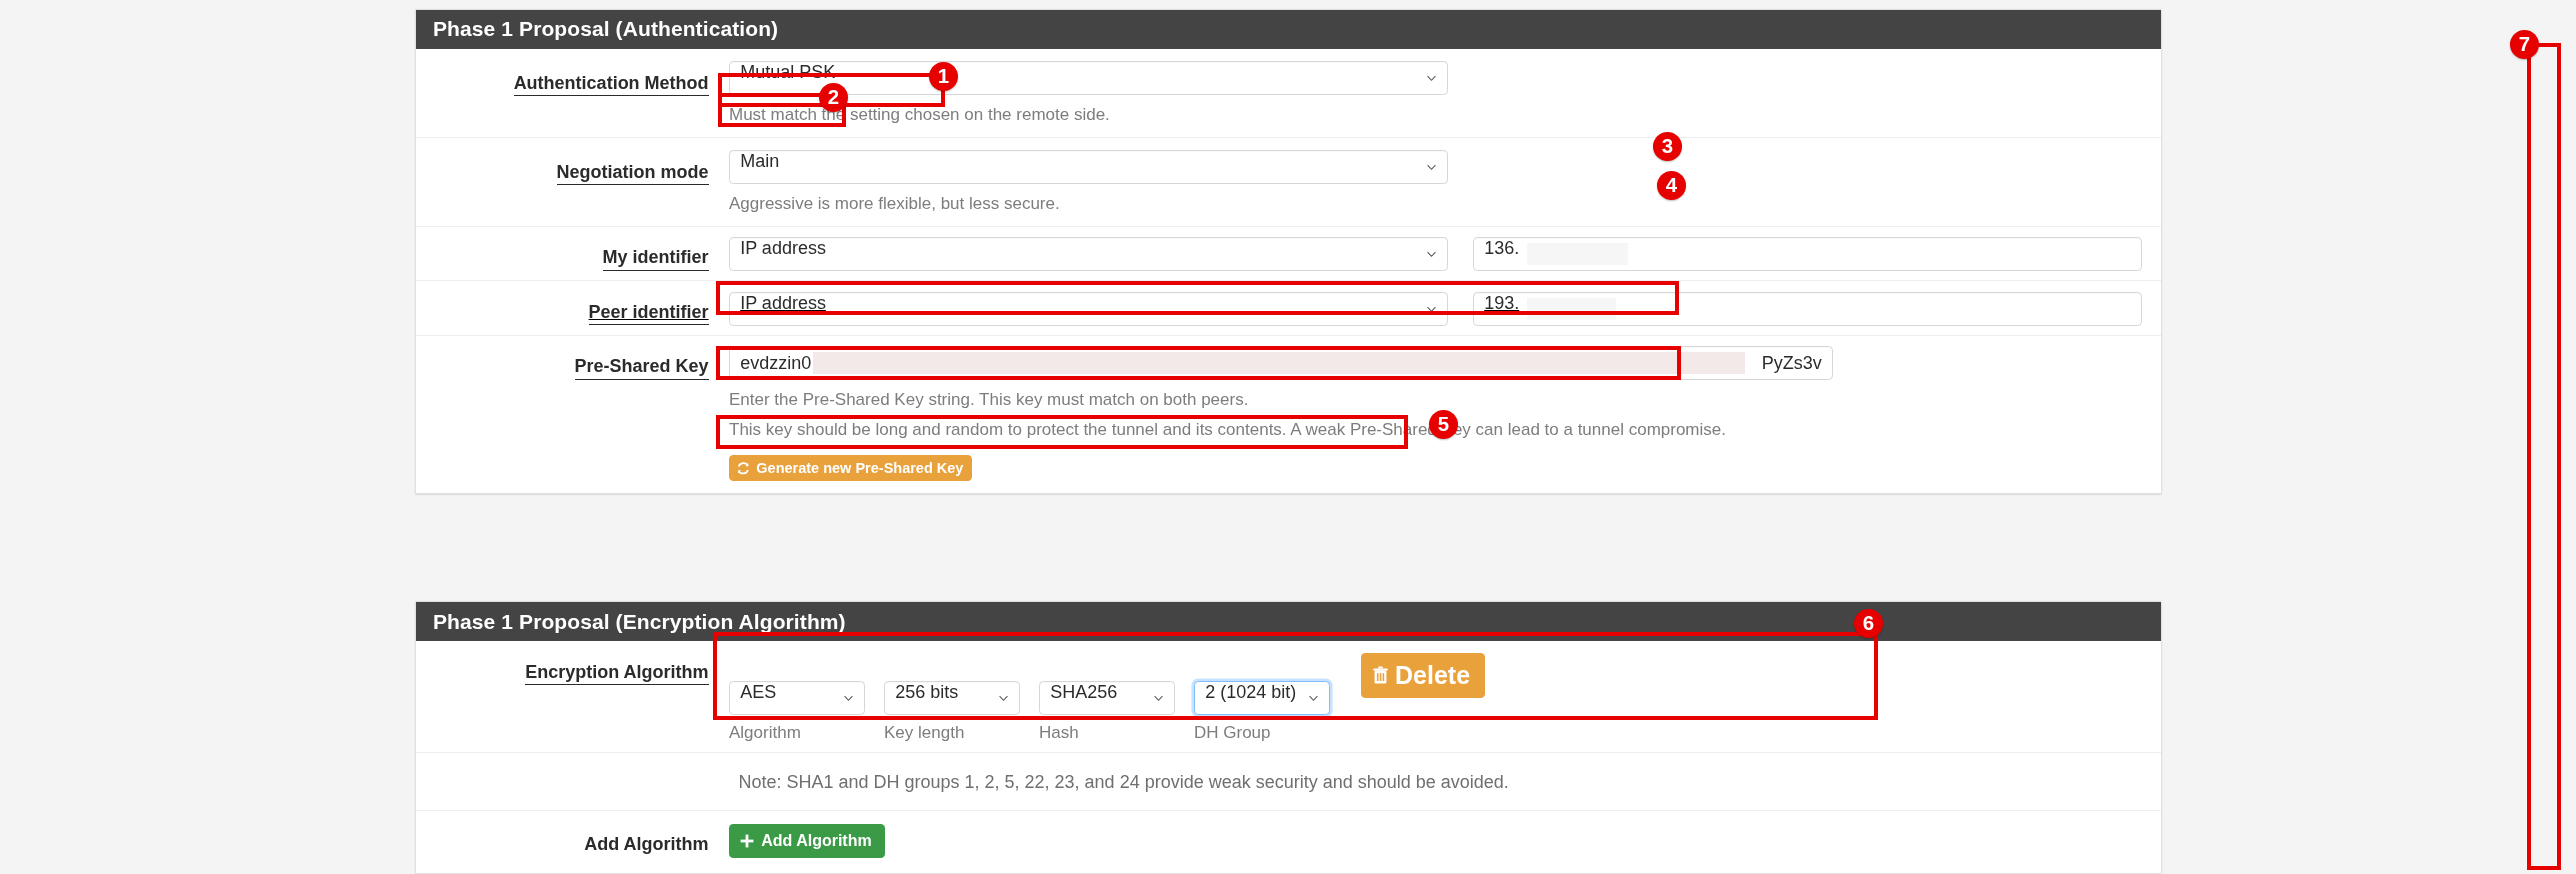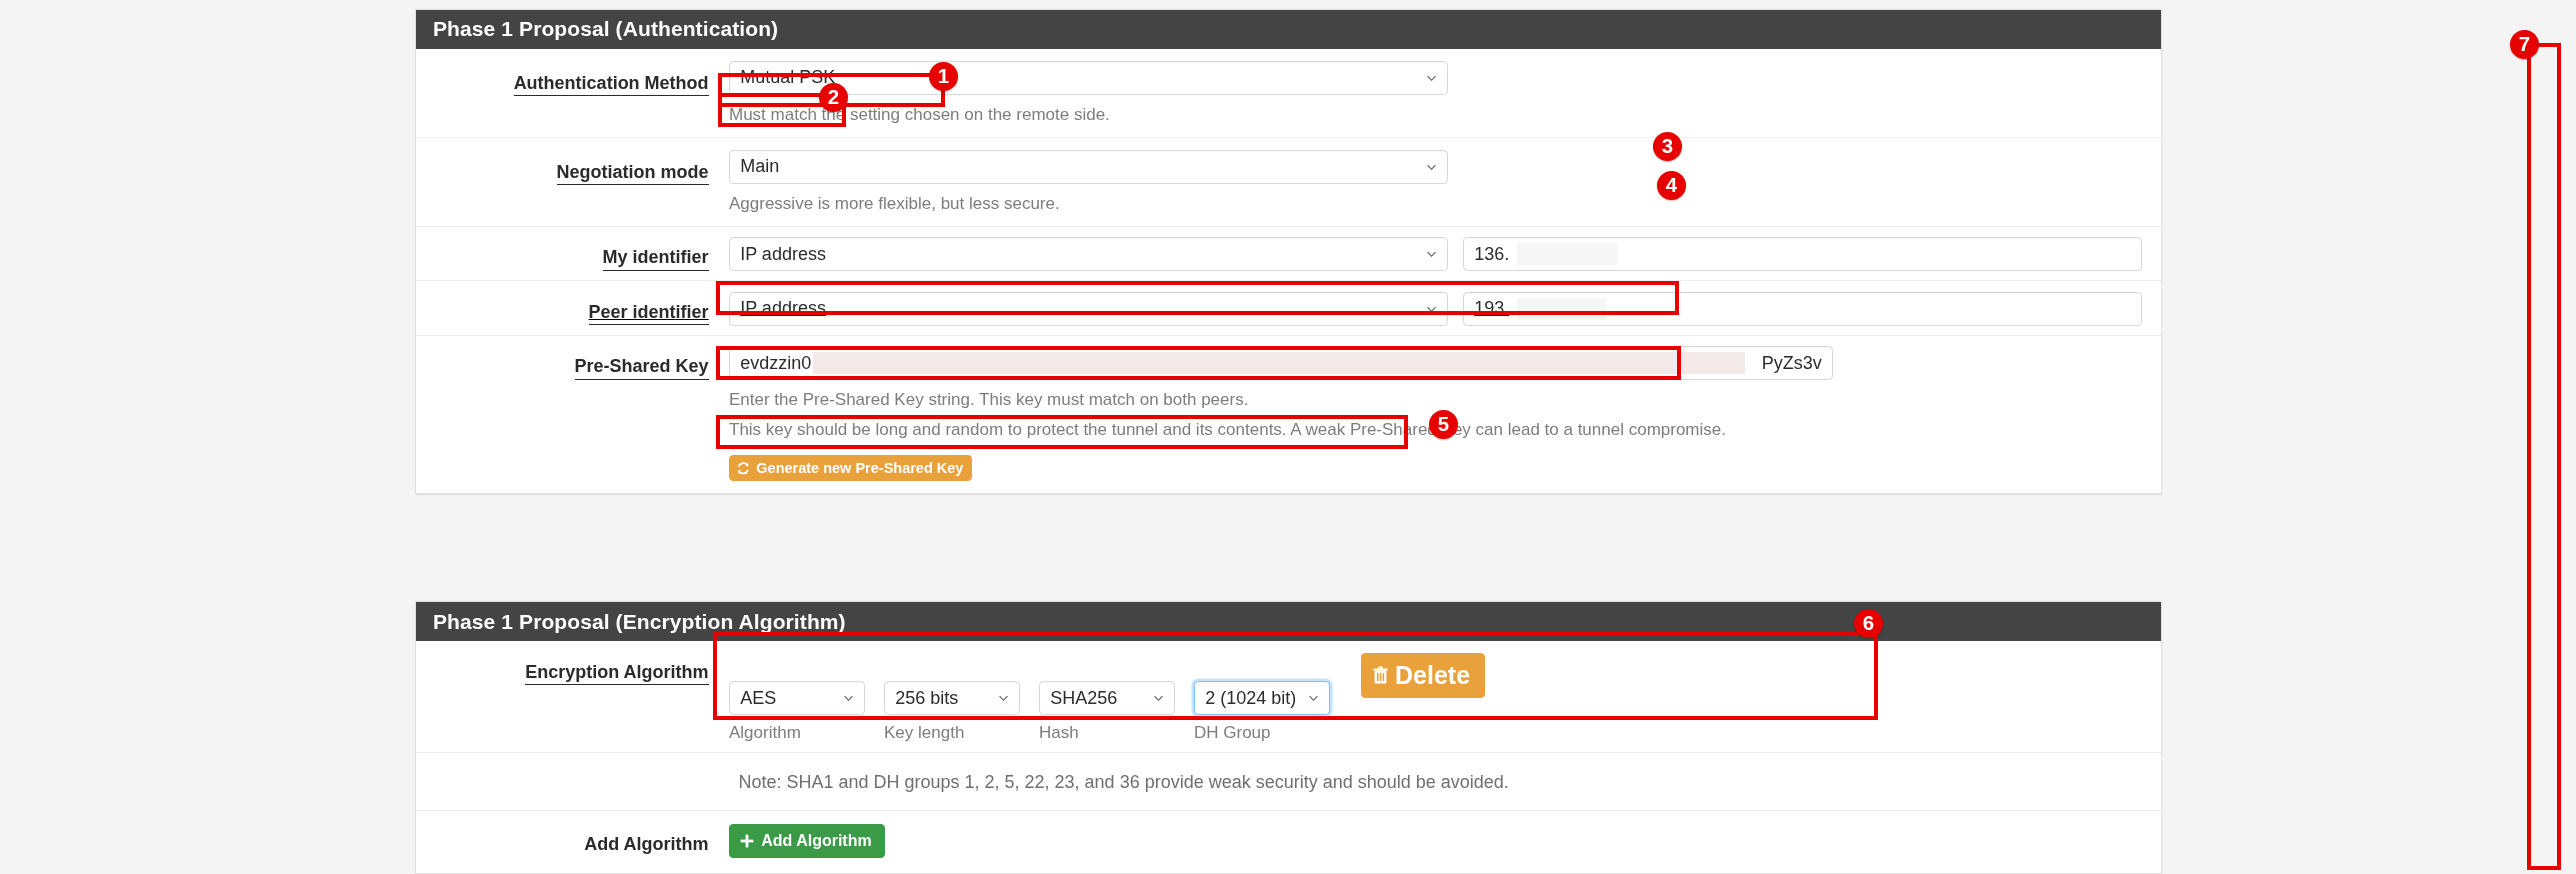--- a/index.html
+++ b/index.html
@@ -55,21 +55,20 @@
   
   .sel, .txt {
     height: 34px;
     border: 0.9px solid #d6d6d6;
     border-radius: 4.3px;
     background: #ffffff;
     font-size: 18px;
     color: #2b2b2b;
     padding: 0 10.2px;
     display: flex;
-    align-items: center;
     position: relative;
     box-shadow: inset 0 0.9px 0.9px rgba(0,0,0,.025);
   }
   .sel { padding-right: 29px; }
   .sel .chev {
     position: absolute; right: 10.2px; top: 50%;
     transform: translateY(-50%);
     width: 11px; height: 11px;
   }
   .sel .chev svg { display: block; }
@@ -81,21 +80,21 @@
     font-size: 17px;
     color: #7d7d7d;
     margin-top: 7.7px;
     line-height: 1.42;
   }
   .helptext.n2 { margin-top: 6px; }
 
   .ctl-w-auth { width: 719px; }
   .ctl-w-neg  { width: 719px; }
 
-  .ident-row { display: flex; gap: 15px; }
+  .ident-row { display: flex; gap: 25px; }
   .ident-row .sel  { width: 719px; flex: 0 0 719px; }
   .ident-row .txt  { flex: 1 1 auto; }
 
   .psk-wrap { width: 1104px; border-radius: 8px; }
   .psk {
     height: 34px;
     border: 0.9px solid #d6d6d6;
     border-radius: 4.3px;
     background: #ffffff;
     display: flex;
@@ -381,21 +380,21 @@
               <span>Delete</span>
             </button>
           </div>
 
         </div>
       </div>
     </div>
 
     <div class="note-row">
       <div class="sp"></div>
-      <div class="nt">Note: SHA1 and DH groups 1, 2, 5, 22, 23, and 36 provide weak security and should be avoided.</div>
+      <div class="nt">Note: SHA1 and DH groups 1, 2, 5, 22, 23, and 24 provide weak security and should be avoided.</div>
     </div>
 
     <div class="row last" style="min-height:0;padding:13.6px 0 15.3px 0;">
       <div class="row-label plain" style="padding-top:10.2px;">
         <span class="u">Add Algorithm</span>
       </div>
       <div class="row-ctl">
         <button class="btn btn-green">
           <span>
             <svg viewBox="0 0 16 16" width="16" height="16">

